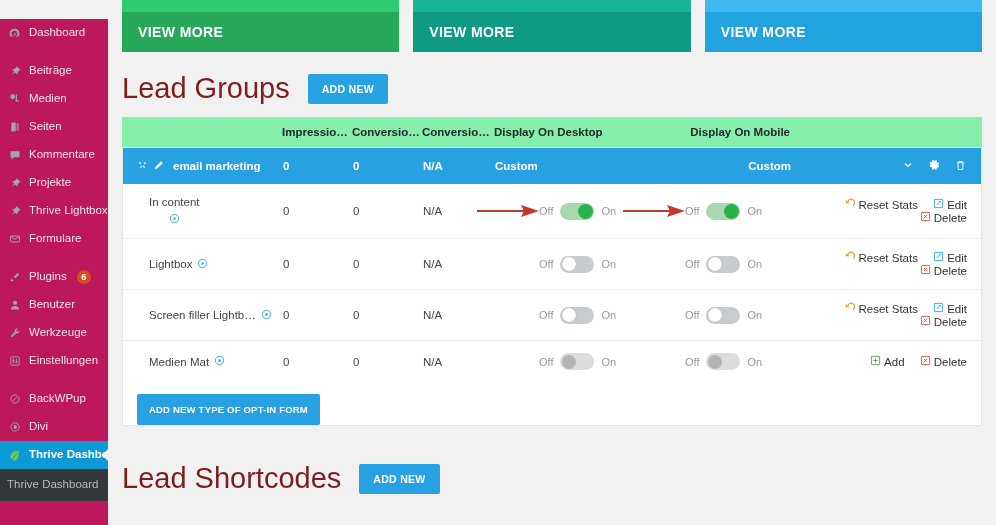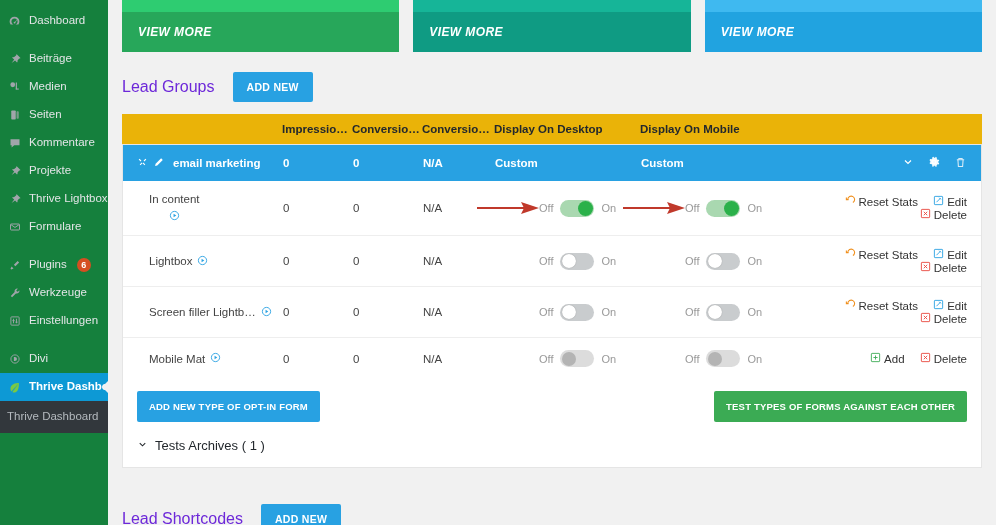--- a/index.html
+++ b/index.html
@@ -7,26 +7,27 @@
     width: 996px; height: 525px;
     overflow: hidden;
     font-family: "Liberation Sans", sans-serif;
     background: #f1f1f1;
   }
   #app { display: flex; width: 996px; height: 525px; }
 
   
   .sidebar {
     width: 108px; flex: 0 0 108px;
-    background: #15803d;
+    background: #be185d;
     color: #eee;
     font-size: 11.5px;
-    padding-top: 7px;
+    padding-top: 0;
     position: relative;
     overflow: hidden;
+    margin-top: 19px;
   }
   .nav-item {
     display: flex; align-items: center;
     gap: 7px;
     height: 28px;
     padding: 0 6px 0 7px;
     color: #e3e5e7;
     white-space: nowrap;
     line-height: 1;
   }
@@ -64,54 +65,54 @@
 
   
   .main { flex: 1; position: relative; overflow: hidden; background: #f1f1f1; }
 
   
   .cards { display: flex; gap: 14px; padding: 0 14px; height: 52px; }
   .card { flex: 1; height: 52px; position: relative; }
   .card .top { height: 12px; }
   .card .body { height: 40px; display: flex; align-items: center; padding-left: 16px; }
   .card .vm {
-    color: #fff; font-size: 12px; font-weight: bold; letter-spacing: .4px; font-style: italic;
+    color: #fff; font-size: 14px; font-weight: bold; letter-spacing: .4px;
   }
 
   
   .section-head {
     display: flex; align-items: center; gap: 18px;
     padding: 20px 14px 12px 14px;
   }
-  .section-title { font-size: 16px; color: #6d28d9; font-weight: normal; }
+  .section-title { font-size: 29px; color: #7f1d1d; font-weight: normal; }
   .btn-blue {
     background: #28a1e2; color: #fff; border: none;
     font-size: 10.5px; font-weight: bold; letter-spacing: .3px;
     padding: 9px 14px; border-radius: 2px; cursor: pointer;
     font-family: "Liberation Sans", sans-serif;
   }
   .panel { background: #fff; margin: 0 14px; border: 1px solid #e5e5e5; }
 
   
   .tbl { width: 100%; border-collapse: collapse; font-size: 11.5px; }
   .thead-row td {
-    background: #eab308; color: #23282d; font-weight: bold;
+    background: #86efac; color: #23282d; font-weight: bold;
     padding: 9px 0 9px 0; border: none;
   }
   .grp-row { background: #28a1e2; color: #fff; font-weight: bold; }
   .grp-row td { padding: 10px 0; }
   .data-row td { padding: 12px 0; border-bottom: 1px solid #eee; color: #444; }
   .data-row:last-child td { border-bottom: none; }
 
   .c-name { width: 160px; padding-left: 14px !important; }
   .c-imp { width: 70px; }
   .c-cv  { width: 70px; }
   .c-cr  { width: 72px; }
   .c-desk { width: 146px; }
-  .c-mob  { width: 150px; }
+  .c-mob  { width: 150px; text-align: right; }
   .c-act  { text-align: right; padding-right: 14px !important; margin-top: 18px; }
 
   .sub-name { padding-left: 26px !important; }
 
   
   .tgl-wrap { display: flex; align-items: center; gap: 7px; position: relative; }
   .lbl-off, .lbl-on { font-size: 11px; color: #999; }
   .switch {
     width: 34px; height: 17px; border-radius: 9px; position: relative;
     display: inline-block; flex: 0 0 34px;
@@ -245,20 +246,29 @@
     <div class="nav-item">
       <span class="ico">
         <svg width="12" height="12" viewBox="0 0 16 16" fill="currentColor">
             <path d="M11.5 2.5l2 2-5 5-2-2zM3.5 10l2.5 2.5L3 14l-1-1z"></path>
           </svg>
       </span>
       <span>Plugins</span>
       <span class="badge">6</span>
     </div>
 
+    <div class="nav-item">
+      <span class="ico">
+        <svg width="12" height="12" viewBox="0 0 16 16" fill="currentColor">
+            <circle cx="8" cy="5" r="2.8"></circle>
+            <path d="M2.5 14c0-3 2.5-4.6 5.5-4.6s5.5 1.6 5.5 4.6z"></path>
+          </svg>
+      </span>
+      <span>Benutzer</span>
+    </div>
 
     <div class="nav-item">
       <span class="ico">
         <svg width="12" height="12" viewBox="0 0 16 16" fill="currentColor">
             <path d="M11.8 2.2a3.6 3.6 0 00-4.3 4.6L2.4 11.9l1.7 1.7 5.1-5.1a3.6 3.6 0 004.6-4.3l-2 2-1.6-.4-.4-1.6z"></path>
           </svg>
       </span>
       <span>Werkzeuge</span>
     </div>
 
@@ -268,20 +278,29 @@
             <rect x="2.5" y="2.5" width="11" height="11" rx="1"></rect>
             <path d="M6 5v6M10 5v6M4.5 7.5h3M8.5 9.5h3"></path>
           </svg>
       </span>
       <span>Einstellungen</span>
     </div>
 
     <div class="nav-sep"></div>
 
 
+    <div class="nav-item">
+      <span class="ico">
+        <svg width="12" height="12" viewBox="0 0 16 16" fill="none" stroke="currentColor" stroke-width="1.2">
+            <circle cx="8" cy="8" r="5.5"></circle>
+            <path d="M5.5 10.5L10.5 5.5M6 6.2h.01M10 9.8h.01"></path>
+          </svg>
+      </span>
+      <span>BackWPup</span>
+    </div>
 
     <div class="nav-item">
       <span class="ico">
         <svg width="12" height="12" viewBox="0 0 16 16" fill="none" stroke="currentColor" stroke-width="1.2">
             <circle cx="8" cy="8" r="5.5"></circle>
             <path d="M6.5 5.2h1.3a2.8 2.8 0 010 5.6H6.5z" fill="currentColor" stroke="none"></path>
           </svg>
       </span>
       <span>Divi</span>
     </div>
@@ -588,21 +607,21 @@
                     </svg>
               </span>
               <span>Delete</span>
             </span>
           </td>
         </tr>
 
         <tr class="data-row">
           <td class="c-name sub-name">
             <span style="display:inline-flex;align-items:center;gap:5px;">
-              <span>Mobile Mat</span>
+              <span>Medien Mat</span>
               <span>
                 <svg width="11" height="11" viewBox="0 0 16 16" fill="none" stroke="#28a1e2" stroke-width="1.3">
                       <circle cx="8" cy="8" r="6"></circle>
                       <path d="M6.6 5.4l4 2.6-4 2.6z" fill="#28a1e2" stroke="none"></path>
                     </svg>
               </span>
             </span>
           </td>
           <td class="c-imp">0</td>
           <td class="c-cv">0</td>
@@ -644,31 +663,22 @@
               </span>
               <span>Delete</span>
             </span>
           </td>
         </tr>
       </tbody>
         </table>
 
       <div class="panel-foot">
         <button class="btn-addtype">ADD NEW TYPE OF OPT-IN FORM</button>
-        <button class="btn-green">TEST TYPES OF FORMS AGAINST EACH OTHER</button>
       </div>
 
-      <div class="archives">
-        <span>
-          <svg width="11" height="11" viewBox="0 0 16 16" fill="none" stroke="#23282d" stroke-width="1.5">
-              <path d="M4 6l4 4 4-4"></path>
-            </svg>
-        </span>
-        <span>Tests Archives ( 1 )</span>
-      </div>
     </div>
 
     <div class="section-head sec2">
       <div class="section-title">Lead Shortcodes</div>
       <button class="btn-blue">ADD NEW</button>
     </div>
 
   </div>
 </div>
 

